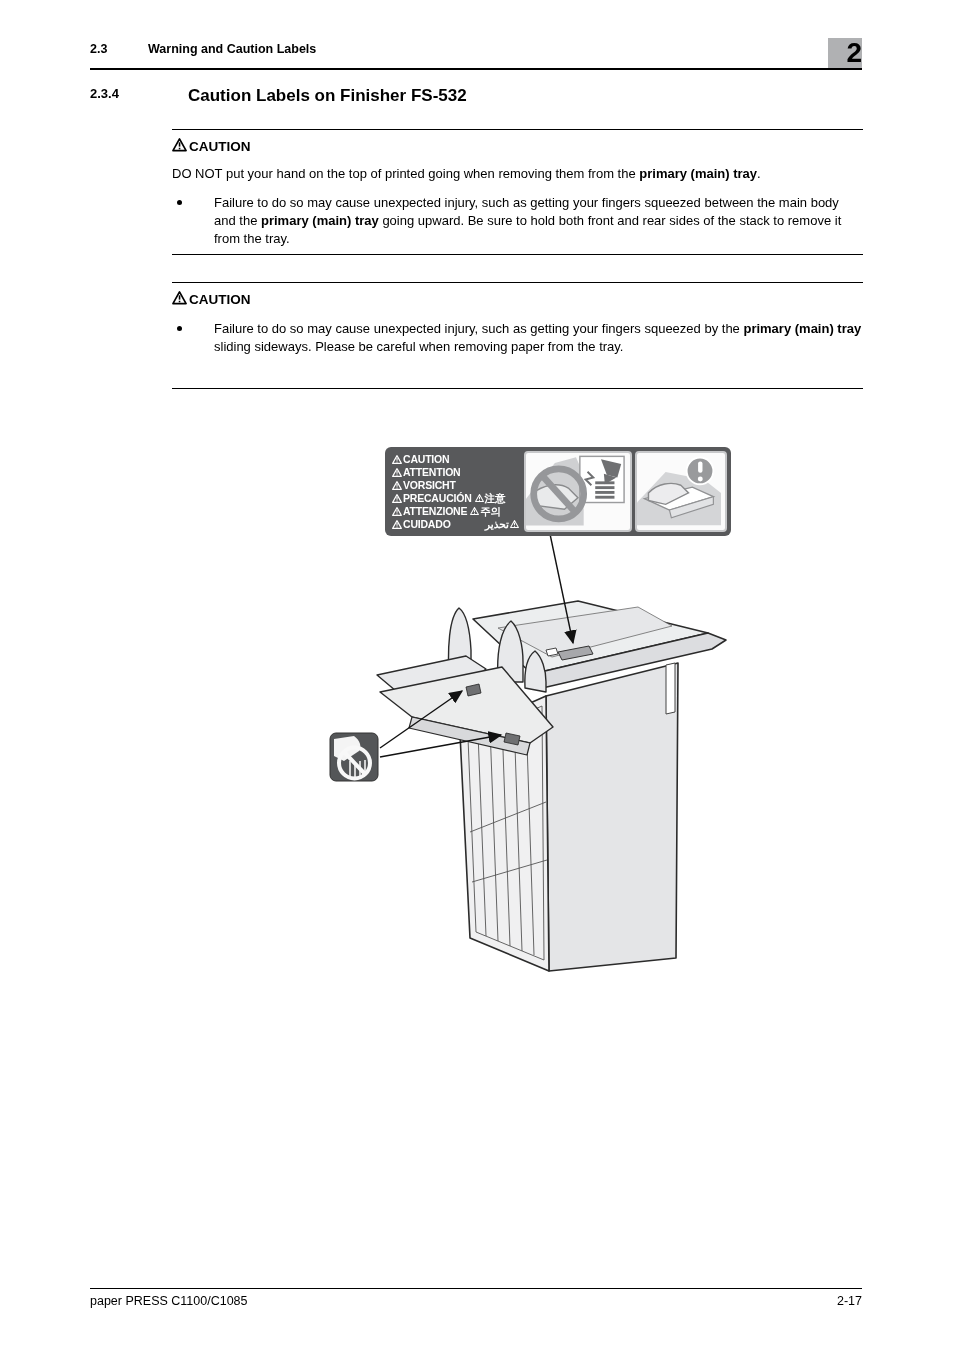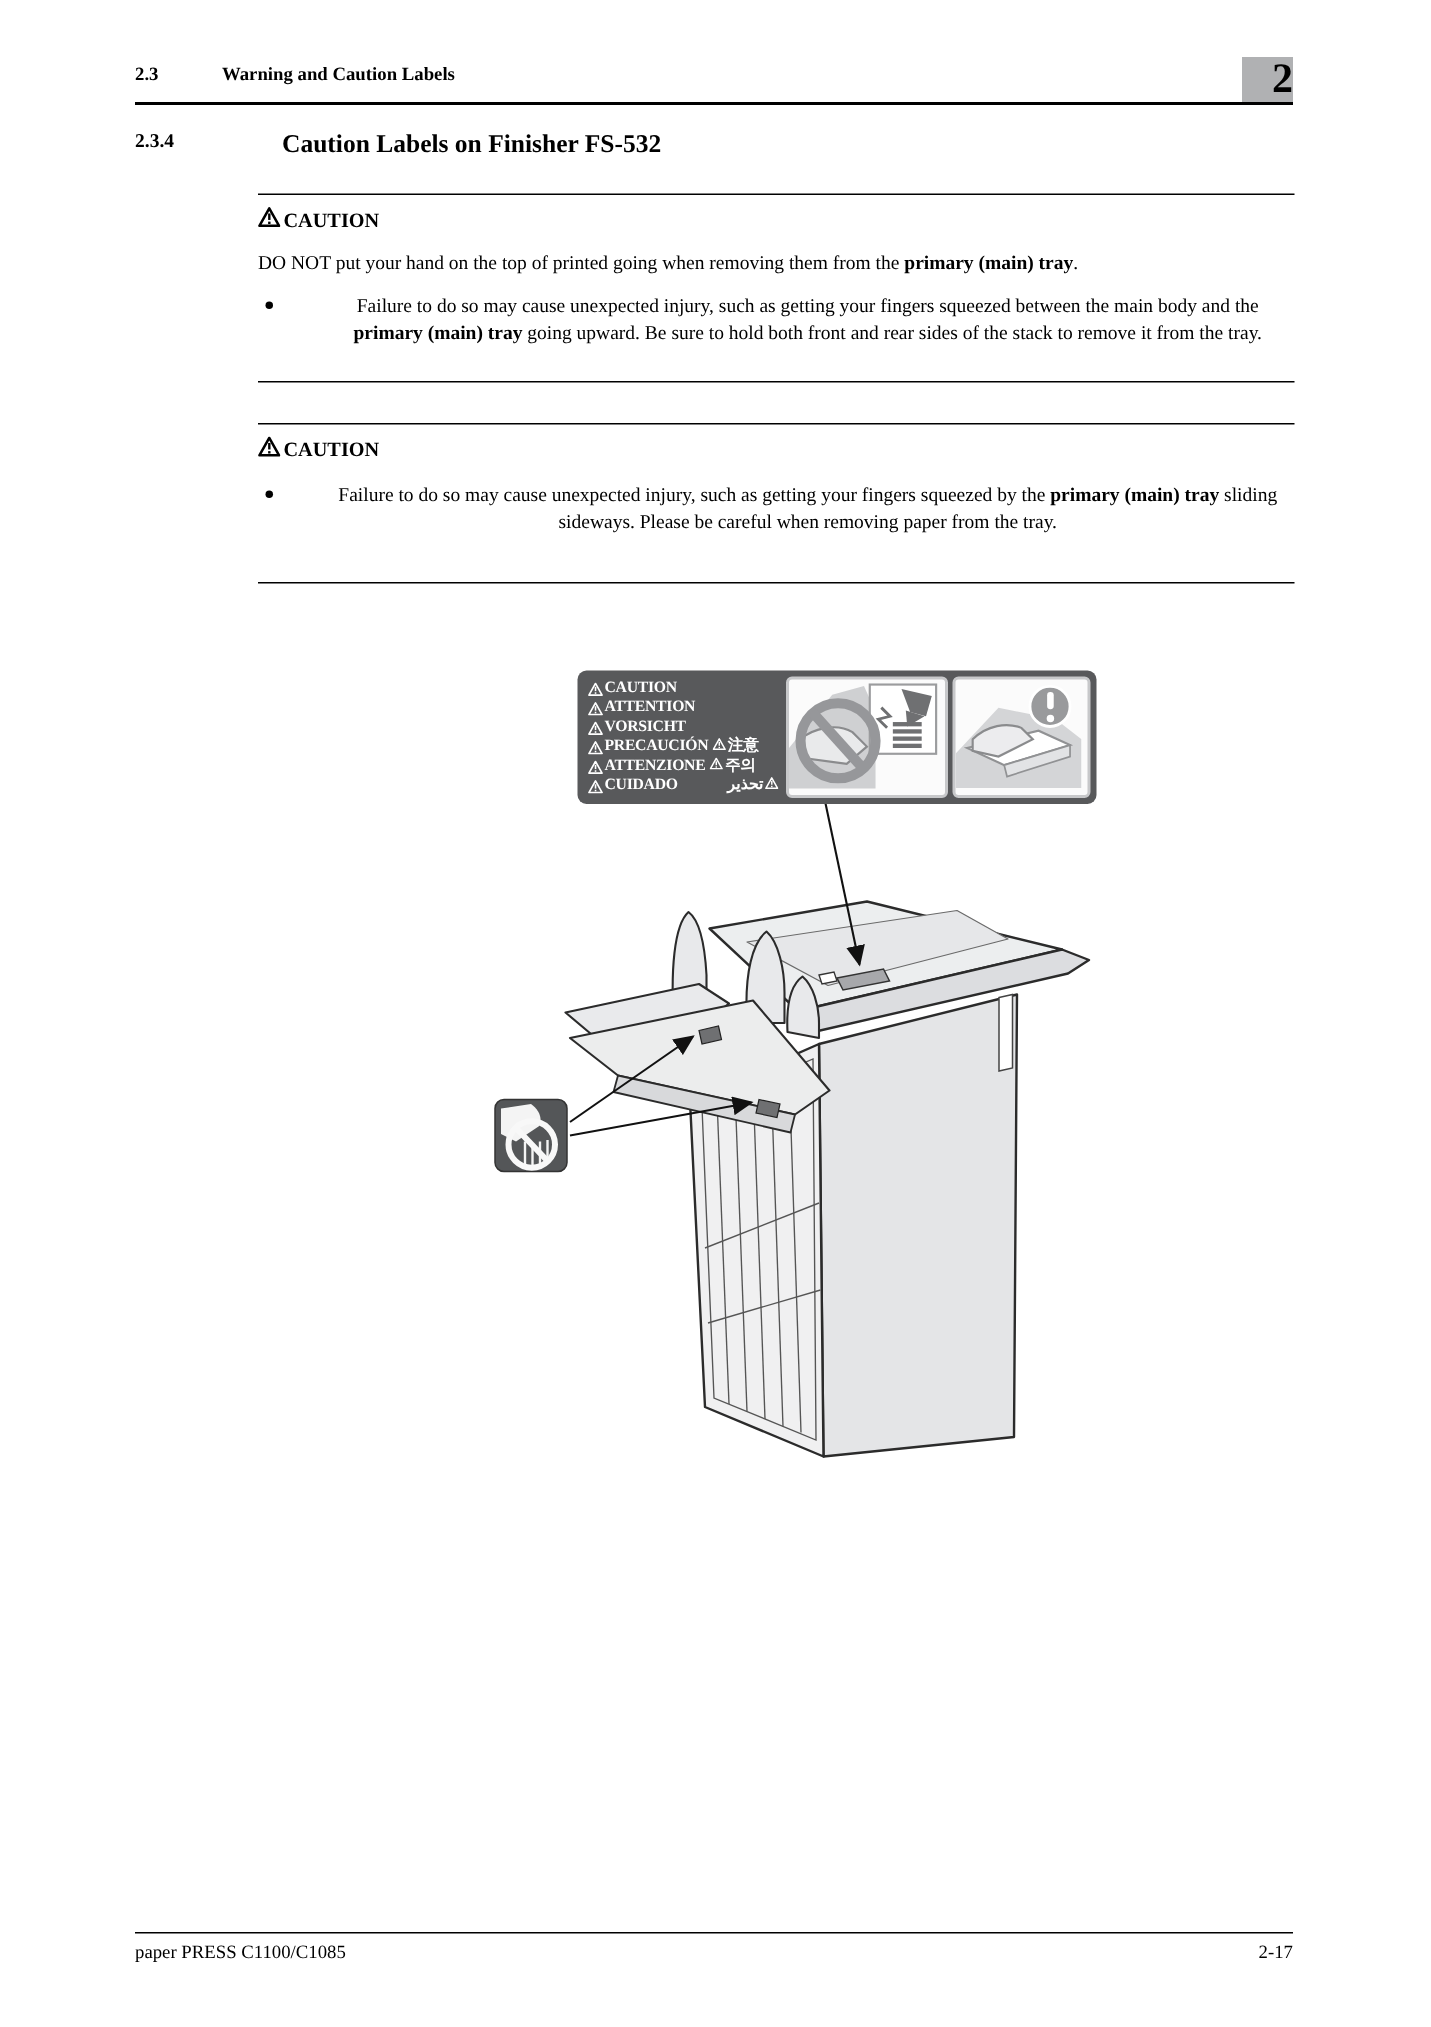--- a/index.html
+++ b/index.html
@@ -1,49 +1,49 @@
 <!DOCTYPE html>
 <html><head>
 <meta charset="utf-8">
 <style>
   html,body{margin:0;padding:0;background:#ffffff;}
   .page{position:relative;width:954px;height:1351px;background:#ffffff;overflow:hidden;
-        font-family:Liberation Serif, serif;color:#000;}
+        font-family:Liberation Sans, sans-serif;color:#000;}
   .abs{position:absolute;}
 
   
   .hdr-num{left:90px;top:42px;font-size:12.5px;font-weight:bold;}
   .hdr-title{left:148px;top:42px;font-size:12.5px;font-weight:bold;}
   .hdr-rule{left:90px;top:68px;width:772px;height:1.6px;background:#000;}
   .chapter-badge{left:828px;top:38px;width:34px;height:30px;background:#b0b1b3;}
   .chapter-num{left:838px;top:37px;width:24px;text-align:right;font-size:28px;font-weight:bold;line-height:32px;}
 
   
   .sec-num{left:90px;top:86px;font-size:13px;font-weight:bold;}
   .sec-title{left:188px;top:86px;font-size:17px;font-weight:bold;}
 
   
   .caution-block{left:172px;width:691px;border-top:1.5px solid #000;border-bottom:1.5px solid #000;overflow:hidden;}
   #caution-block-0{top:129px;height:124px;}
   #caution-block-1{top:282px;height:105px;}
   .caution-heading{margin-top:8px;display:flex;align-items:center;gap:2px;font-size:13.5px;font-weight:bold;}
   .caution-intro{margin-top:11px;font-size:13px;line-height:16px;}
-  .bullet-row{margin-top:12px;display:flex;text-align:center;}
+  .bullet-row{margin-top:12px;display:flex;}
   .bullet-dot{width:5px;height:5px;border-radius:50%;background:#000;margin:6px 0 0 5px;flex:none;}
   .bullet-text{margin-left:32px;width:650px;font-size:13px;line-height:18px;}
 
   
   .diagram{left:320px;top:430px;width:560px;height:560px;}
   .machine-svg{position:absolute;left:0;top:0;}
   .label-plate{position:absolute;left:65px;top:17px;width:346px;height:89px;background:#58595b;border-radius:6px;
                display:flex;align-items:stretch;padding:4px;box-sizing:border-box;}
   .plate-text{width:132px;display:flex;flex-direction:column;justify-content:space-between;padding:2px 0 2px 3px;box-sizing:border-box;}
   .plate-line{display:flex;align-items:center;color:#fff;font-size:10.5px;font-weight:bold;letter-spacing:-0.2px;line-height:12px;white-space:nowrap;}
   .plate-line .tri{display:flex;margin-right:1px;}
-  .plate-extra{display:flex;align-items:flex-start;margin-left:3px;}
+  .plate-extra{display:flex;align-items:center;margin-left:3px;}
   .plate-extra .tri{margin-right:1px;}
   .plate-line:last-child .plate-extra{margin-left:auto;flex-direction:row-reverse;margin-right:2px;}
   .plate-line:last-child .plate-extra .tri{margin-right:0;margin-left:1px;}
   .pict-panel{background:#fbfbfb;border:2px solid #c7c8ca;border-radius:4px;margin-left:3px;flex:none;overflow:hidden;}
   .panel-1{width:104px;}
   .panel-2{width:88px;}
 
   
   .ft-rule{left:90px;top:1288px;width:772px;height:1.2px;background:#000;}
   .ft-left{left:90px;top:1294px;font-size:12.5px;}

